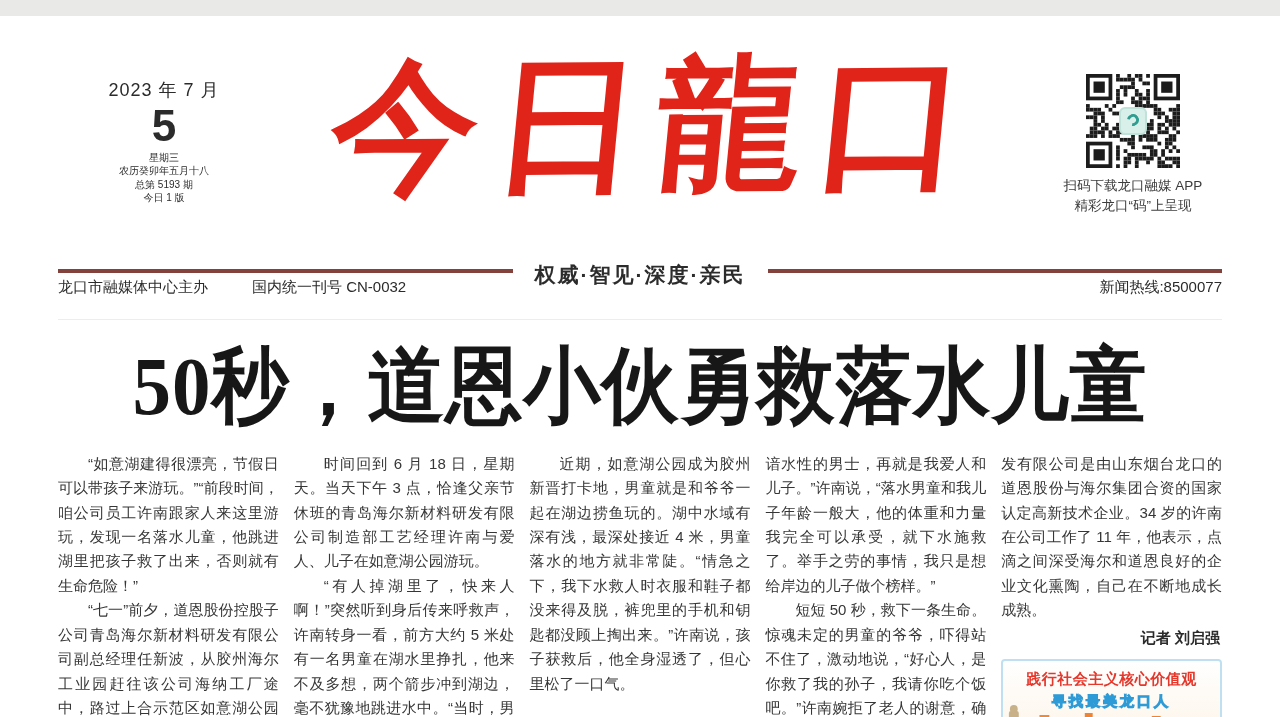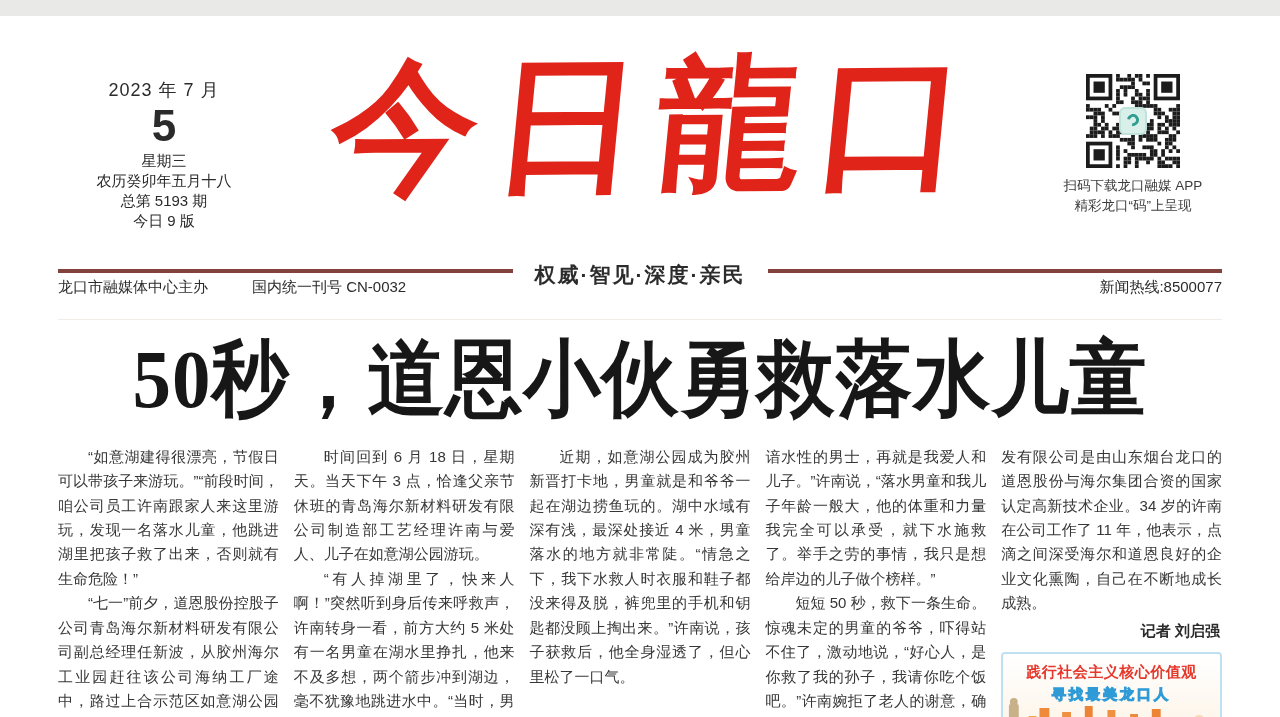--- a/index.html
+++ b/index.html
@@ -8,21 +8,21 @@
     position:relative; width:1280px; height:717px; margin:16px auto;
     background:#ffffff; padding:16px 58px 0 58px; overflow:hidden;
     color:#2e2e2e;
   }
 
   
   .header { display:flex; align-items:flex-start; height:226px; }
   .date-block { width:212px; text-align:center; margin-top:46px; color:#2b2b2b; line-height:1.35; flex:none; }
   .date-block .d-line1 { font-size:18px; letter-spacing:1px; }
   .date-block .d-day   { font-size:44px; font-weight:bold; line-height:1.1; }
-  .date-block .d-small { font-size:15px; }
+  .date-block .d-small { font-size:10px; }
   .masthead { flex:1; text-align:center; padding-top:8px; }
   .masthead-title {
     display:inline-block; font-family:"DejaVu Serif", serif; font-weight:bold;
     font-size:146px; line-height:1.15; letter-spacing:16px; color:#e0241a;
     transform:skewX(-6deg) rotate(-0.5deg); white-space:nowrap;
   }
   .qr-block { width:178px; flex:none; margin-top:42px; text-align:center; }
   .qr-wrap { position:relative; width:94px; height:94px; margin:0 auto 8px auto; }
   .qr-wrap svg { width:94px; height:94px; display:block; background:#fff; }
   .qr-logo {
@@ -38,21 +38,21 @@
 
   
   .rule-row { display:flex; align-items:center; height:30px; margin-top:2px; }
   .rule-seg { height:4px; background:#84423d; flex:1; margin-top:-8px; }
   .slogan { font-size:21px; font-weight:bold; color:#2c2c2c; letter-spacing:2px; padding:0 22px; white-space:nowrap; }
   .info-row { display:flex; font-size:15px; color:#2b2b2b; margin-top:-12px; }
   .info-left { display:flex; gap:44px; }
   .info-right { margin-left:auto; }
 
   
-  .headline-sec { border-top:1px solid #f1ece6; margin-top:22px; padding-top:14px; }
+  .headline-sec { border-top:1px solid #f1ece6; margin-top:22px; padding-top:21px; }
   .headline {
     text-align:center; font-family:"Liberation Serif", serif; font-weight:900;
     font-size:77px; letter-spacing:1px; color:#171717; line-height:1.1;
     white-space:nowrap; transform:scaleY(1.08); transform-origin:top center;
   }
 
   
   .columns { display:flex; gap:15px; margin-top:26px; }
   .col { flex:1; min-width:0; }
   .para {
@@ -83,21 +83,21 @@
 
 <div class="page">
 
   <div class="header">
     <div class="date-block">
       <div class="d-line1">2023 年 7 月</div>
       <div class="d-day">5</div>
       <div class="d-small">星期三</div>
       <div class="d-small">农历癸卯年五月十八</div>
       <div class="d-small">总第 5193 期</div>
-      <div class="d-small">今日 9 版</div>
+      <div class="d-small">今日 1 版</div>
     </div>
 
     <div class="masthead">
       <span class="masthead-title">今日龍口</span>
     </div>
 
     <div class="qr-block">
       <div class="qr-wrap">
         <svg id="qr-svg" viewBox="0 0 100 100">
             <rect x="0" y="0" width="100" height="100" fill="#ffffff"></rect>

